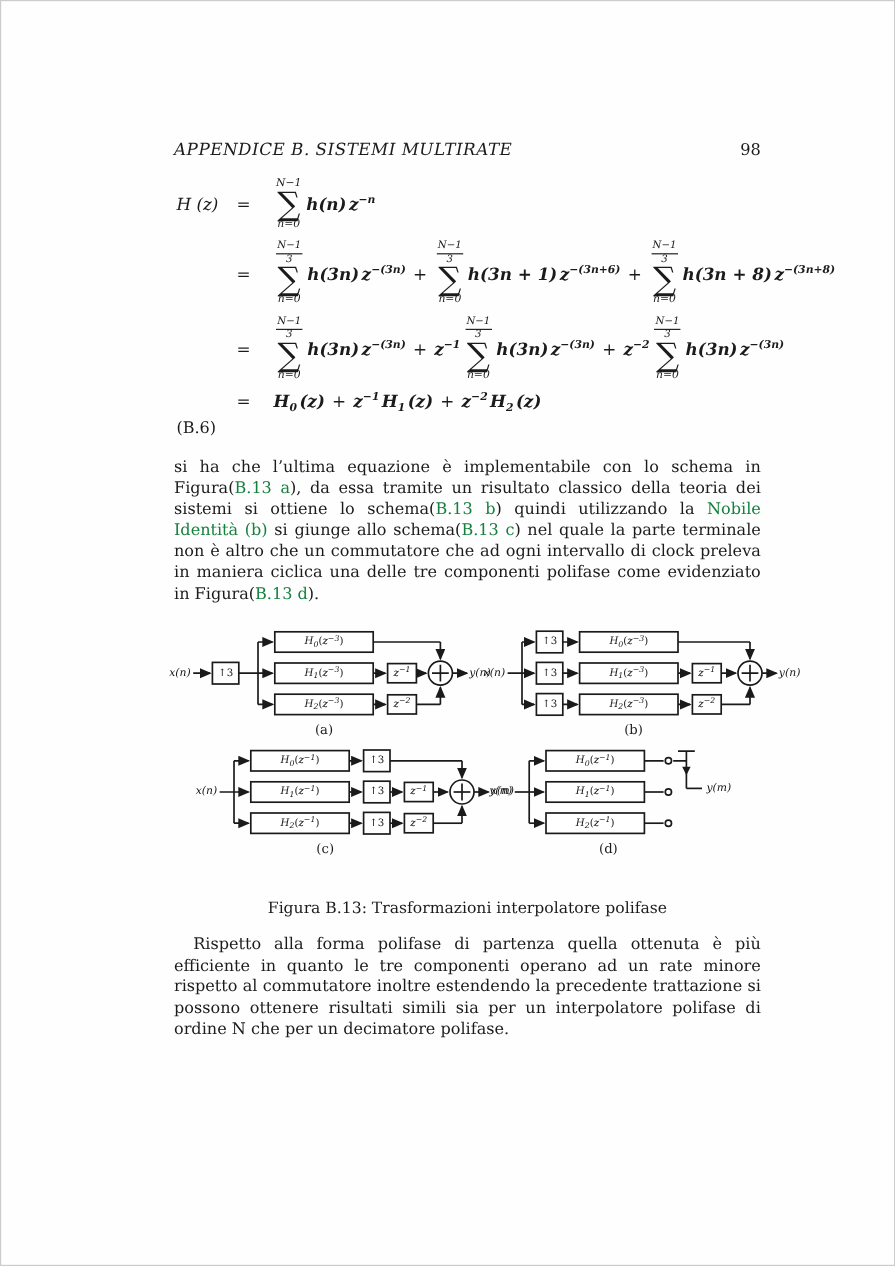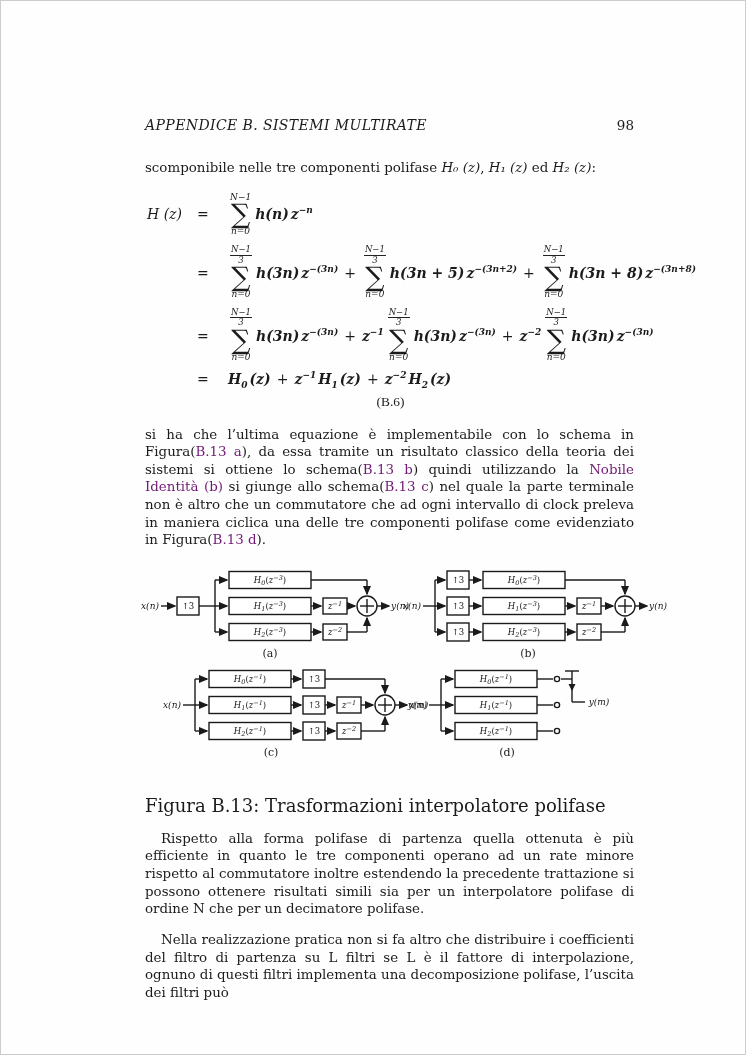--- a/index.html
+++ b/index.html
@@ -10,65 +10,64 @@
   }
   .content{width:489px;margin-left:144px;}
   
   .hdr{display:flex;justify-content:space-between;align-items:baseline;padding-top:116px;}
   .hdr-title{font-style:italic;font-size:14px;letter-spacing:0.4px;}
   .hdr-num{font-size:13.5px;}
   
   .bodytext{font-size:13.4px;line-height:17.6px;text-align:justify;}
   .intro{margin-top:26px;text-align:left;}
   .mathrun{font-style:italic;}
-  .doclink{color:#701a75;text-decoration:none;cursor:pointer;}
+  .doclink{color:#15803d;text-decoration:none;cursor:pointer;}
   
   .eqblock{margin-top:14px;margin-left:2px;}
   .eq-row{display:flex;align-items:center;font-size:14px;margin:7px 0;}
   .eq-lhs{width:50px;font-style:italic;flex:none;}
   .eq-sign{width:30px;flex:none;}
   .eq-rhs{display:flex;align-items:center;white-space:nowrap;}
   .sum{display:inline-flex;flex-direction:column;align-items:center;margin:0 3px;line-height:1;}
   .sigma{font-size:27px;line-height:0.8;font-style:normal;}
   .lim{font-size:9px;font-style:italic;line-height:1.2;padding:1px 0;}
   .frac{display:inline-flex;flex-direction:column;align-items:center;font-size:8.5px;font-style:italic;line-height:1.15;padding-bottom:1px;}
   .fnum{border-bottom:1px solid #222;padding:0 1px;}
   .mi{font-style:italic;margin:0 1px;font-weight:bold;}
   .mi i{font-style:italic;}
   .mo{margin:0 5px;}
   .eq-rhs sup{font-size:9px;font-style:italic;vertical-align:super;line-height:0;}
   .eq-rhs sub{font-size:9px;font-style:italic;vertical-align:sub;line-height:0;}
-  .eq-number{text-align:center;font-size:13.4px;margin-top:4px;font-family:Liberation Serif, serif;}
+  .eq-number{text-align:left;font-size:13.4px;margin-top:4px;}
   .para1{margin-top:16px;}
   
   .figure{position:relative;height:206px;margin-top:16px;margin-left:-6px;width:520px;}
   .panel{position:absolute;}
   .panel svg{position:absolute;left:0;top:0;}
   .dlabel{position:absolute;transform:translate(-50%,-50%);font-size:8.5px;white-space:nowrap;color:#141414;}
   .dlabel i{font-style:italic;}
   .dlabel sub{font-size:6.5px;vertical-align:-2px;line-height:0;font-style:italic;}
   .dlabel sup{font-size:6.5px;vertical-align:3px;line-height:0;font-style:italic;}
   .io{font-style:italic;font-size:9px;}
   .dletter{position:absolute;transform:translate(-50%,-50%);font-size:11px;}
-  .caption{text-align:left;font-size:18px;margin-top:24px;}
+  .caption{text-align:center;font-size:13px;margin-top:24px;}
   .para-ind{text-indent:16px;margin-top:0;}
   .para2{margin-top:14px;}
 </style>
 </head>
 <body>
 
 <div class="page">
   <div class="content">
 
     <div class="hdr">
       <span class="hdr-title">APPENDICE B.  SISTEMI MULTIRATE</span>
       <span class="hdr-num">98</span>
     </div>
 
-    <p class="bodytext intro"><span>scomponibile nelle tre componenti polifase </span><span class="mathrun">H₀ (z)</span><span>, </span><span class="mathrun">H₁ (z)</span><span> ed </span><span class="mathrun">H₂ (z)</span><span>:</span></p>
 
     <div class="eqblock">
       <div id="eq-rows">
           <div class="eq-row">
             <span class="eq-lhs">H (z)</span>
             <span class="eq-sign">=</span>
             <span class="eq-rhs">
               <span class="sum">
                 <span class="lim">N−1</span>
                 <span class="sigma">∑</span>
@@ -94,22 +93,22 @@
               <span class="mi"><i>z</i><sup>−(3n)</sup></span>
               <span class="mo">+</span>
               <span class="sum">
                 <span class="frac">
                   <span class="fnum">N−1</span>
                   <span class="fden">3</span>
                 </span>
                 <span class="sigma">∑</span>
                 <span class="lim">n=0</span>
               </span>
-              <span class="mi">h(3n + 5)</span>
-              <span class="mi"><i>z</i><sup>−(3n+2)</sup></span>
+              <span class="mi">h(3n + 1)</span>
+              <span class="mi"><i>z</i><sup>−(3n+6)</sup></span>
               <span class="mo">+</span>
               <span class="sum">
                 <span class="frac">
                   <span class="fnum">N−1</span>
                   <span class="fden">3</span>
                 </span>
                 <span class="sigma">∑</span>
                 <span class="lim">n=0</span>
               </span>
               <span class="mi">h(3n + 8)</span>
@@ -359,16 +358,15 @@
         <div class="dlabel" style="left:89px;top:67px;"><i>H</i><sub>2</sub><span>(</span><i>z</i><sup>−1</sup><span>)</span></div>
         <div class="dlabel io" style="left:192px;top:38px;">y(m)</div>
         <div class="dletter" style="left:100px;top:88px;">(d)</div>
       </div>
 
     </div>
 
     <div class="caption">Figura B.13: Trasformazioni interpolatore polifase</div>
 
     <p class="bodytext para-ind para2">Rispetto alla forma polifase di partenza quella ottenuta è più efficiente in quanto le tre componenti operano ad un rate minore rispetto al commutatore inoltre estendendo la precedente trattazione si possono ottenere risultati simili sia per un interpolatore polifase di ordine N che per un decimatore polifase.</p>
-    <p class="bodytext para-ind">Nella realizzazione pratica non si fa altro che distribuire i coefficienti del filtro di partenza su L filtri se L è il fattore di interpolazione, ognuno di questi filtri implementa una decomposizione polifase, l’uscita dei filtri può</p>
 
   </div>
 </div>
 
 </body></html>

